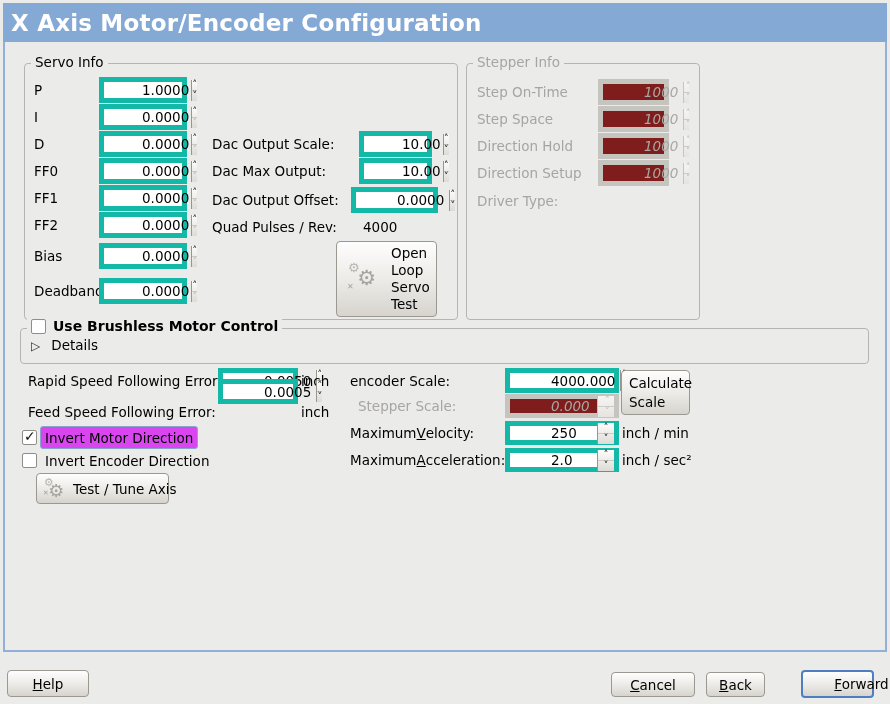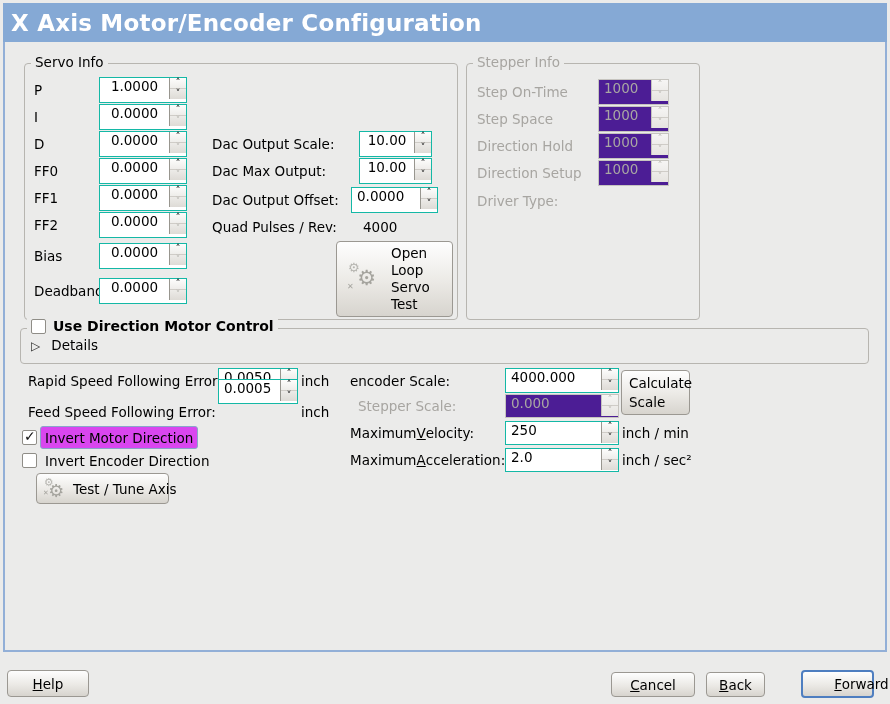--- a/index.html
+++ b/index.html
@@ -15,30 +15,30 @@
   .winframe{left:3px;top:3px;width:880px;height:645px;border:2px solid #92afd7;}
   .titlebar{left:3px;top:3px;width:884px;height:39px;background:#85a9d5;display:flex;align-items:center;}
   .titlebar .t{color:#fff;font-weight:bold;font-size:23px;padding-left:8px;letter-spacing:0.2px;}
   
   .fieldset{border:1px solid #b7b5b0;border-radius:4px;}
   .legend{position:absolute;top:-10px;left:6px;background:#ebebea;padding:0 4px;line-height:17px;}
   .dimtext{color:#a7a5a1;}
   
   .lab{display:flex;align-items:center;white-space:nowrap;}
   
-  .entry{background:#fff;border:1px solid #14b8a6;display:flex;align-items:flex-start;box-sizing:border-box;}
+  .entry{background:#fff;border:5px solid #14b8a6;display:flex;align-items:center;box-sizing:border-box;padding-left:36px;}
   .entry .val{flex:1;display:flex;align-items:center;padding:0 5px;white-space:nowrap;}
   .entry.center .val{justify-content:center;padding:0 2px;}
   .spin{width:16px;border-left:1px solid #98968f;background:linear-gradient(#fdfdfc,#dedbd6);display:flex;flex-direction:column;}
   .spin .up,.spin .dn{flex:1;display:flex;align-items:center;justify-content:center;font-size:10px;line-height:1;color:#1c1c1c;}
   .spin .up{border-bottom:1px solid #cfccc7;}
   .spin .up::before{content:"˄";}
   .spin .dn::before{content:"˅";}
   .spin .dis{color:#bcbab5;}
-  .entry.dis{background:#4c1d95;border-color:#c6c4bf;color:#a9a7a3;}
+  .entry.dis{background:#7f1d1d;border-color:#c6c4bf;color:#a9a7a3;font-style:italic;}
   .entry.dis .spin{border-left-color:#c6c4bf;background:linear-gradient(#f6f5f4,#e6e4e0);}
   .entry.dis .up,.entry.dis .dn{color:#c2c0bb;}
   
   .btn{
     background:linear-gradient(#fefefe,#ebe9e5 55%,#d7d4ce);
     border:1px solid #9b9892;border-radius:4px;
     display:flex;align-items:center;justify-content:center;
     box-sizing:border-box;white-space:nowrap;color:#000;
   }
   .btn.focusd{border:2px solid #4e7ec0;}
@@ -172,21 +172,21 @@
     <span class="val">0.0000</span>
     <span class="spin">
         <span class="up"></span>
         <span class="dn"></span>
       </span>
   </div>
 
   <div class="abs lab" style="left:187px;top:150px;height:26px;">Quad Pulses / Rev:</div>
   <div class="abs lab quadval" style="left:338px;top:150px;height:26px;">4000</div>
 
-  <div class="abs btn" style="left:311px;top:177px;width:117px;height:76px;justify-content:flex-start;padding-left:10px;gap:14px;">
+  <div class="abs btn" style="left:311px;top:177px;width:101px;height:76px;justify-content:flex-start;padding-left:10px;gap:14px;">
     <span class="gear"><span class="g1"></span><span class="g2"></span><span class="gx"></span></span>
     <span class="olbtn-lines"><span>Open</span><br><span>Loop</span><br><span>Servo</span><br><span>Test</span></span>
   </div>
 </div>
 
 <div class="abs fieldset" style="left:466px;top:63px;width:232px;height:255px;">
   <span class="legend dimtext">Stepper Info</span>
 
   <div class="abs lab dimtext" style="left:10px;top:15px;height:26px;">Step On-Time</div>
   <div class="abs entry dis" style="left:131px;top:15px;width:71px;height:26px;">
@@ -223,21 +223,21 @@
         <span class="dn"></span>
       </span>
   </div>
 
   <div class="abs lab dimtext" style="left:10px;top:123px;height:27px;">Driver Type:</div>
 </div>
 
 <div class="abs fieldset" style="left:20px;top:328px;width:847px;height:34px;">
   <span class="legend" style="display:flex;align-items:center;gap:7px;top:-11px;">
     <span class="cb"></span>
-    <b style="font-size:14px;">Use Direction Motor Control</b>
+    <b style="font-size:14px;">Use Brushless Motor Control</b>
   </span>
   <div class="abs lab" style="left:10px;top:8px;gap:11px;">
     <span class="tri"></span>
     <span>Details</span>
   </div>
 </div>
 
 <div class="abs lab" style="left:28px;top:368px;height:25px;">Rapid Speed Following Error:</div>
 <div class="abs entry" style="left:218px;top:368px;width:80px;height:25px;">
   <span class="val">0.0050</span>

